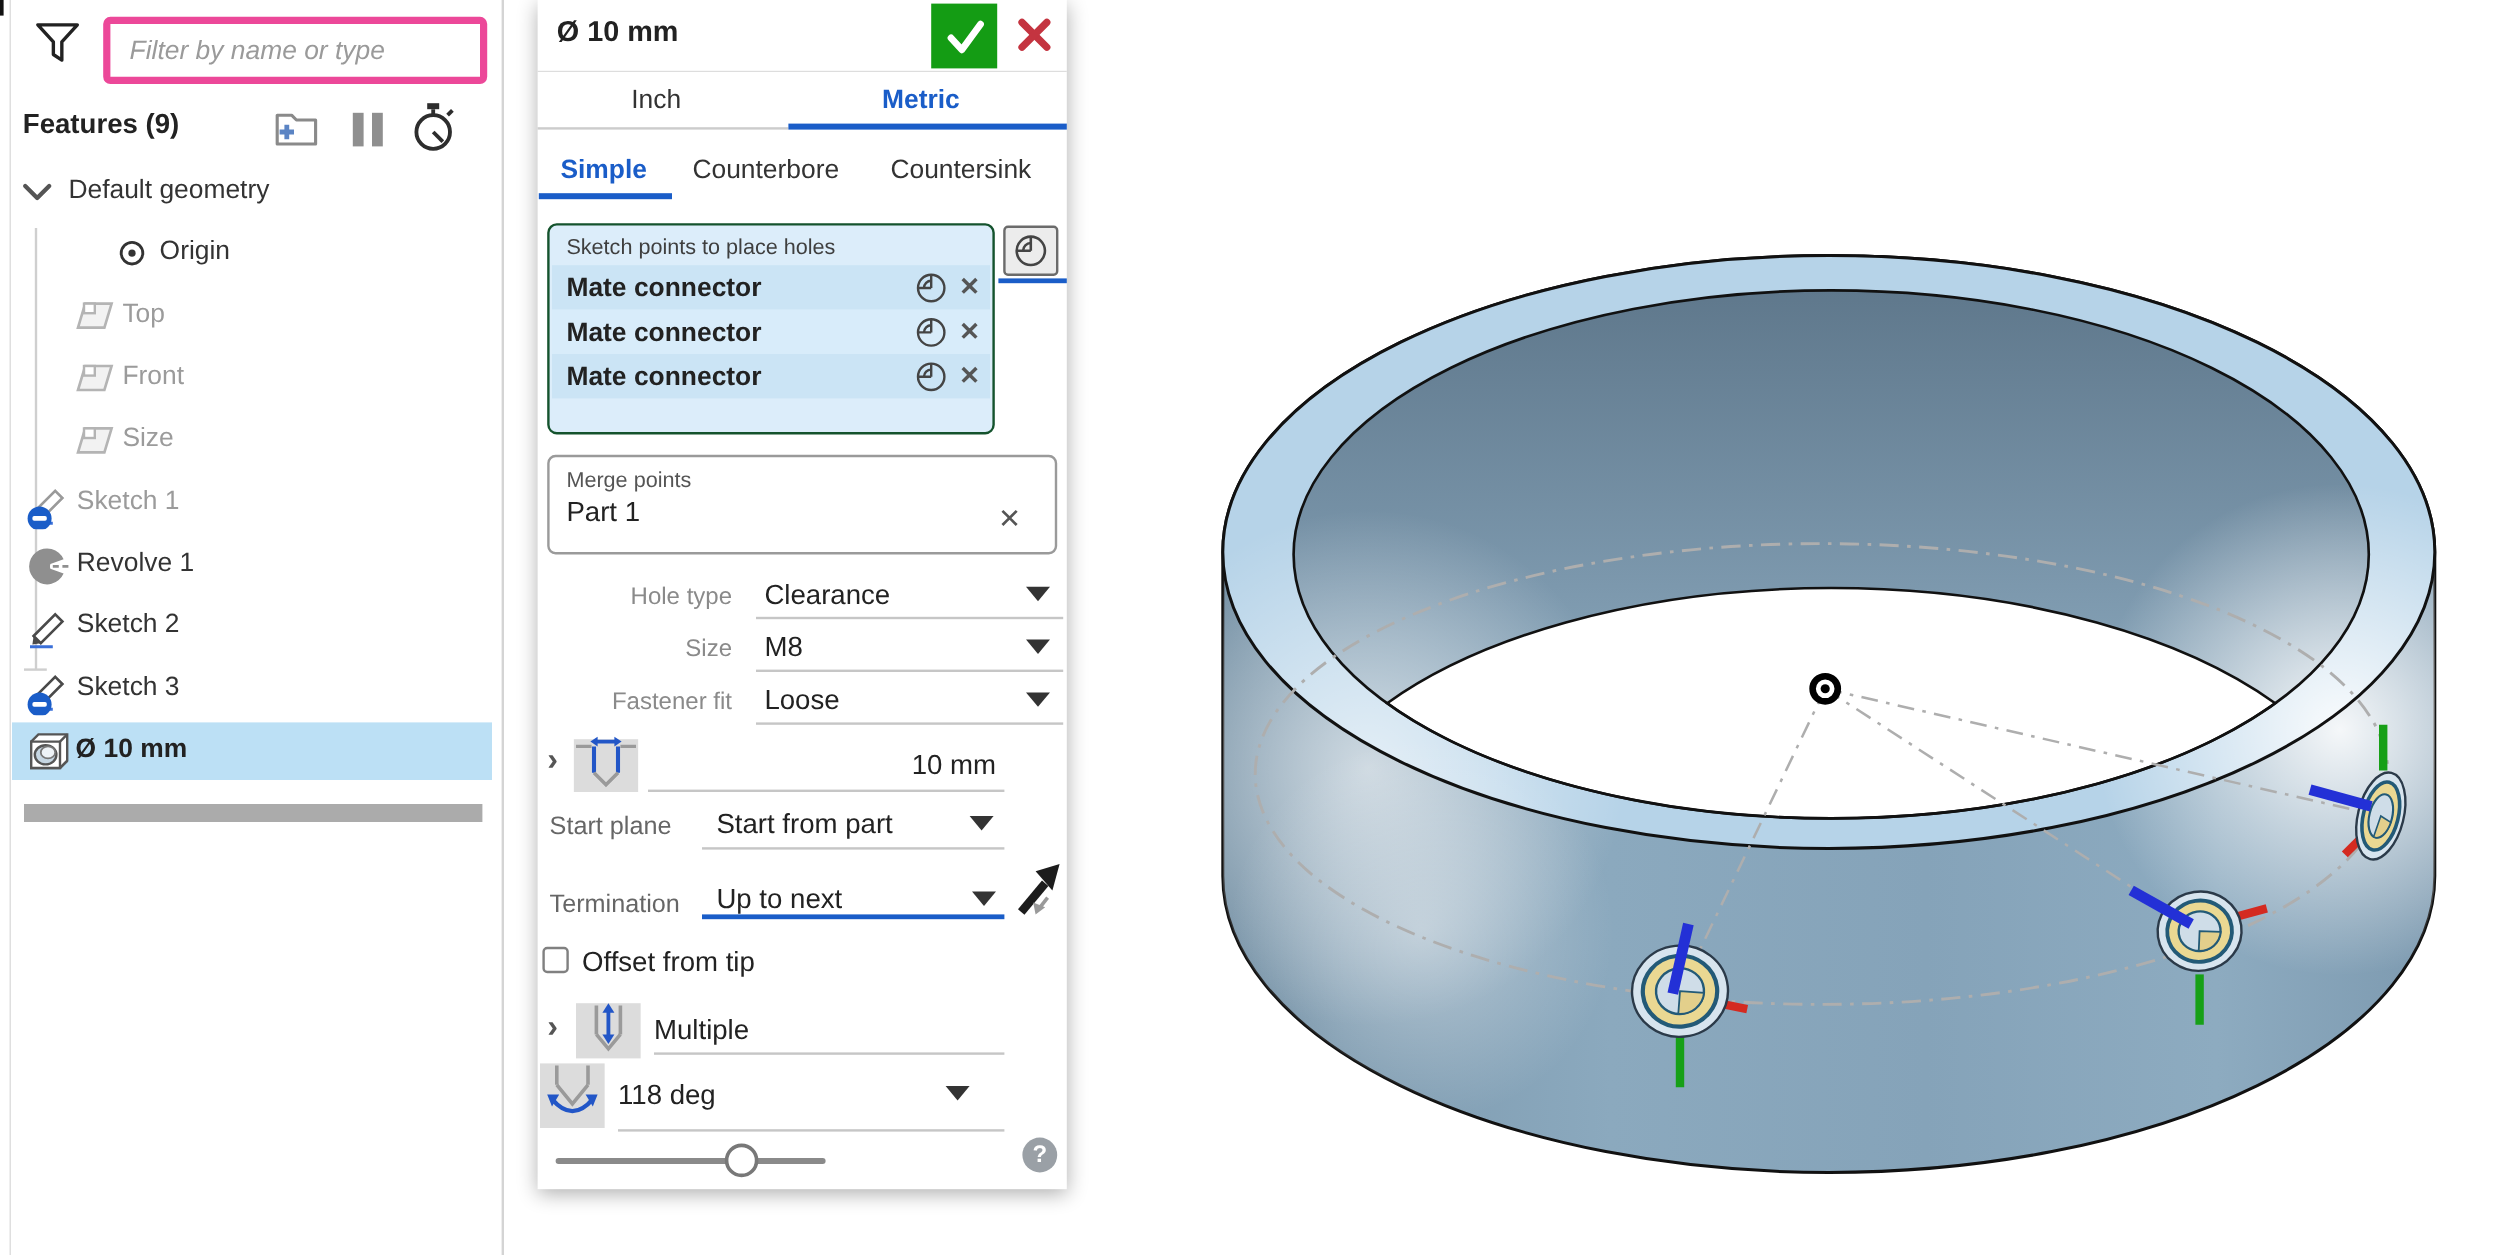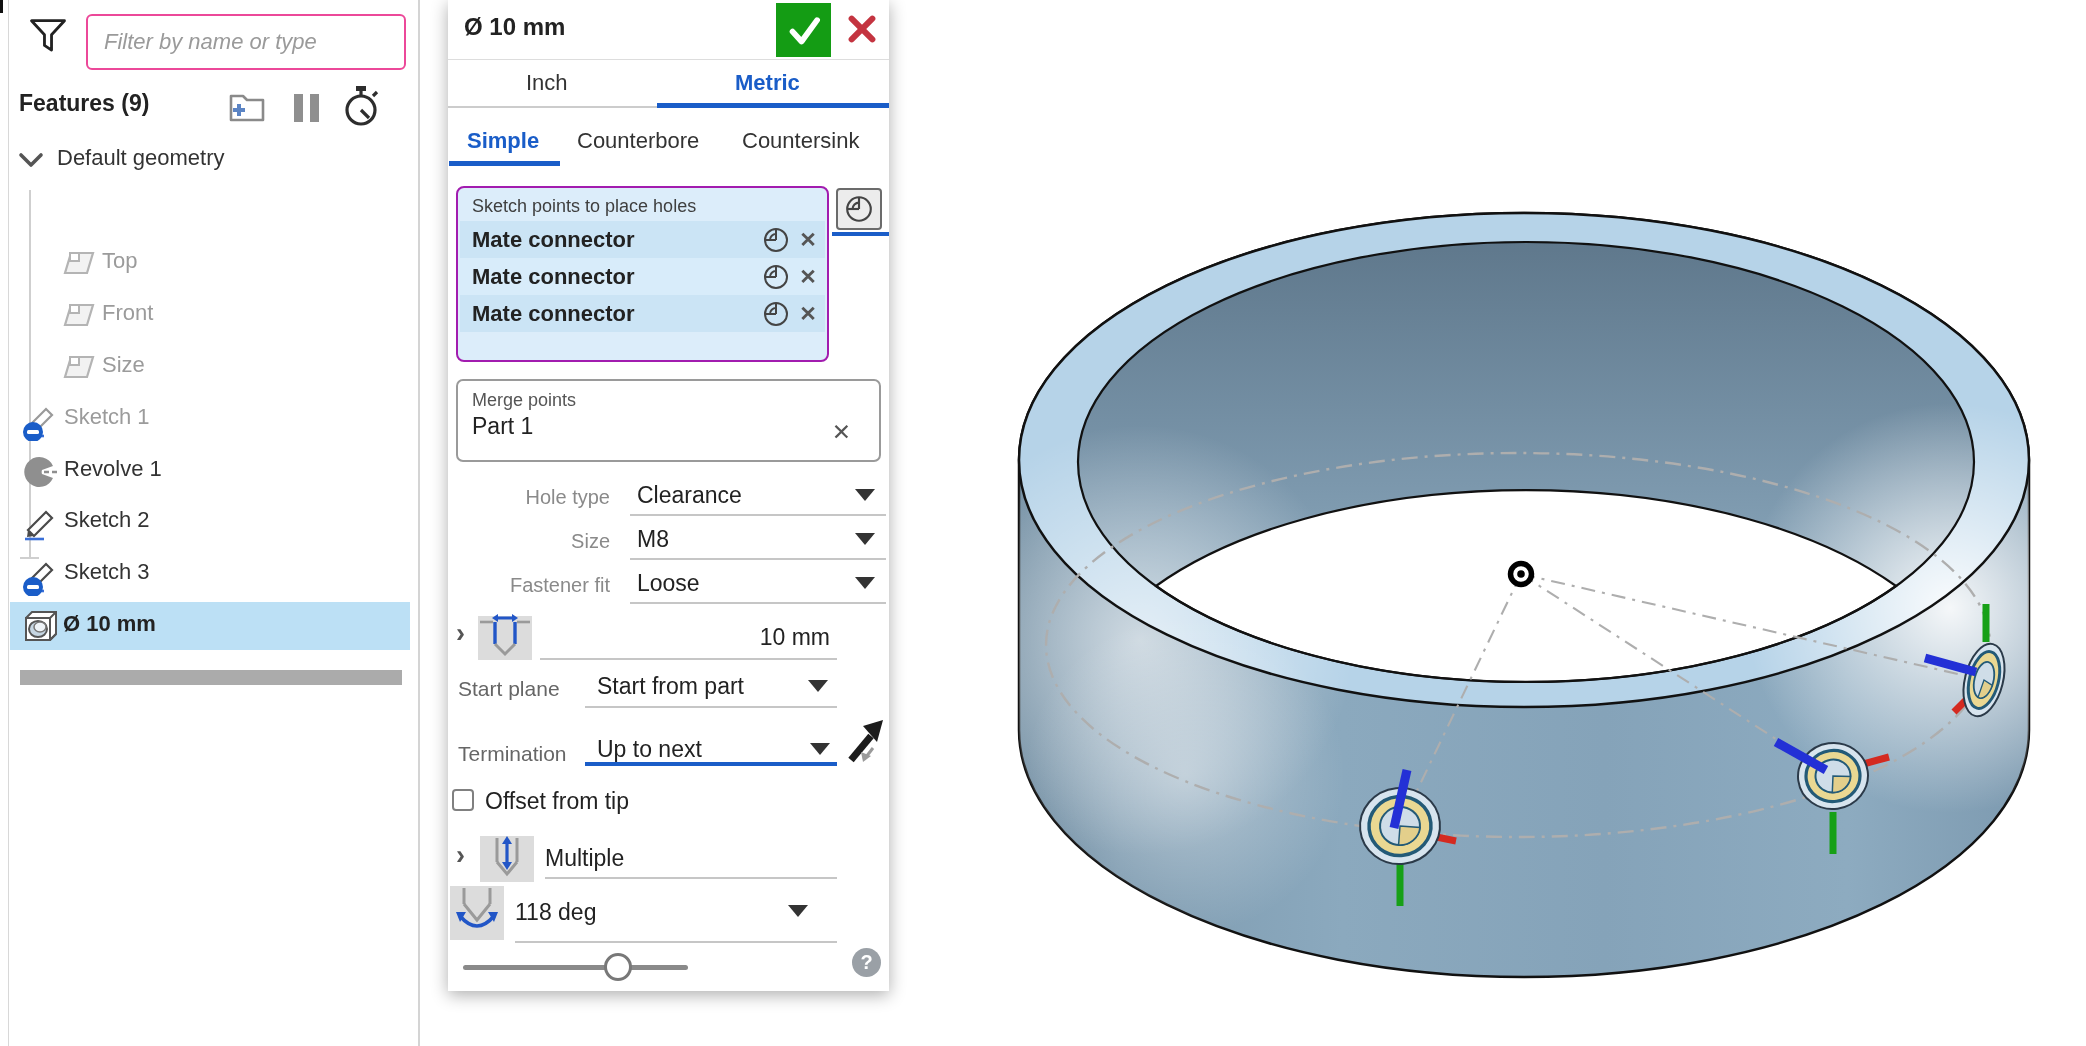--- a/index.html
+++ b/index.html
@@ -6,21 +6,21 @@
   html,body { width:2086px; height:1046px; background:#ffffff; overflow:hidden;
               font-family:"Liberation Sans", sans-serif; color:#333; }
   .abs { position:absolute; }
 
   
   #sidebar { position:absolute; left:0; top:0; width:420px; height:1046px;
              background:#fff; border-right:2px solid #d4d4d4; z-index:3; }
   #sidebar .gutter { position:absolute; left:8px; top:0; width:1px; height:1046px; background:#d8d8d8; }
   .corner-tick { position:absolute; left:0; top:0; width:3px; height:13px; background:#111; }
   #filter-box { position:absolute; left:86px; top:14px; width:320px; height:56px;
-                border:2px solid #ec4899; border-radius:6px; font-style:italic;
+                border:6px solid #ec4899; border-radius:6px; font-style:italic;
                 font-size:22px; color:#9a9a9a; padding:0 16px; outline:none; background:#fff; }
   #filter-box::placeholder { color:#9a9a9a; font-style:italic; }
   .feat-hdr { position:absolute; left:19px; top:90px; font-size:23px; font-weight:bold; color:#222; }
   .row { position:absolute; left:0; width:420px; height:50px; }
   .row .lbl { position:absolute; top:11px; font-size:22px; white-space:nowrap; }
   .muted { color:#9b9b9b; }
   .dark  { color:#333; }
   .hl-row { position:absolute; left:10px; top:602px; width:400px; height:48px; background:#bce0f5; }
   .tree-vline { position:absolute; left:29px; top:190px; width:2px; height:368px; background:#cfcfcf; }
   .tree-vcap  { position:absolute; left:20px; top:557px; width:19px; height:2px; background:#cfcfcf; }
@@ -36,21 +36,21 @@
             display:flex; align-items:center; justify-content:center; cursor:pointer; }
   .hdr-div { position:absolute; left:0; top:59px; width:441px; height:1px; background:#ddd; }
   .unit-tab { position:absolute; top:70px; font-size:22px; cursor:pointer; }
   .unit-underline-gray { position:absolute; left:0; top:106px; width:209px; height:2px; background:#ccc; }
   .unit-underline-blue { position:absolute; left:209px; top:103px; width:232px; height:5px; background:#1a5dc8; }
   .hole-tab { position:absolute; top:128px; font-size:22px; cursor:pointer; }
   .hole-underline-blue { position:absolute; left:1px; top:161px; width:111px; height:5px; background:#1a5dc8; }
   .tab-active { color:#1a5dc8; font-weight:bold; }
 
   .sel-box { position:absolute; left:8px; top:186px; width:373px; height:176px; background:#dcedfa;
-             border:2px solid #a21caf; border-radius:8px; overflow:hidden; }
+             border:2px solid #14532d; border-radius:8px; overflow:hidden; }
   .sel-label { margin:8px 0 4px 14px; font-size:18px; color:#3f3f3f; }
   .sel-row { position:relative; height:37px; margin:0 2px; display:flex; align-items:center; font-size:22px; color:#222;font-weight:bold; }
   .sel-row .t { margin-left:12px; flex:1; }
   .sel-row.odd { background:#cbe4f5; }
   .sel-row.even { background:#d8ecfa; }
   .sel-row .rm { width:34px; color:#555; font-size:21px; text-align:center; cursor:pointer; }
   .mc-btn { position:absolute; left:388px; top:188px; width:46px; height:42px; background:#ececec;
             border:2px solid #6b6b6b; border-radius:4px; display:flex; align-items:center; justify-content:center; cursor:pointer;}
   .mc-underline { position:absolute; left:384px; top:232px; width:57px; height:4px; background:#1a5dc8; }
 
@@ -218,20 +218,27 @@
   <div class="tree-vline"></div>
   <div class="tree-vcap"></div>
 
   <div class="row" style="top:134px">
     <svg class="abs" style="left:17px;top:16px" width="28" height="20" viewBox="0 0 28 20">
       <polyline points="4,5 14,15 24,5" fill="none" stroke="#555" stroke-width="3.6" stroke-linecap="round" stroke-linejoin="round"></polyline>
     </svg>
     <span class="lbl dark" style="left:57px">Default geometry</span>
   </div>
 
+  <div class="row" style="top:185px">
+    <svg class="abs" style="left:97px;top:13px" width="26" height="26" viewBox="0 0 26 26">
+      <circle cx="13" cy="13" r="9" fill="none" stroke="#333" stroke-width="2.4"></circle>
+      <circle cx="13" cy="13" r="3" fill="#333"></circle>
+    </svg>
+    <span class="lbl dark" style="left:133px">Origin</span>
+  </div>
 
   <div class="row" style="top:237px">
     <svg class="abs" style="left:62px;top:11px" width="34" height="30" viewBox="0 0 34 30">
       <polygon points="9,5 31,5 25,25 3,25" fill="#f2f2f2" stroke="#b4b4b4" stroke-width="2.2"></polygon>
       <rect x="8" y="5" width="9" height="8" fill="#fff" stroke="#b4b4b4" stroke-width="2"></rect>
     </svg>
     <span class="lbl muted" style="left:102px">Top</span>
   </div>
   <div class="row" style="top:289px">
     <svg class="abs" style="left:62px;top:11px" width="34" height="30" viewBox="0 0 34 30">

